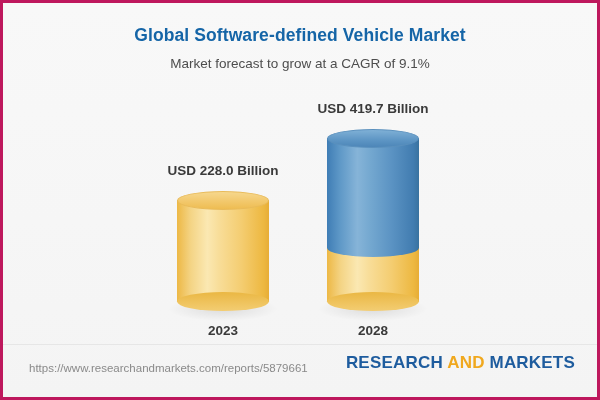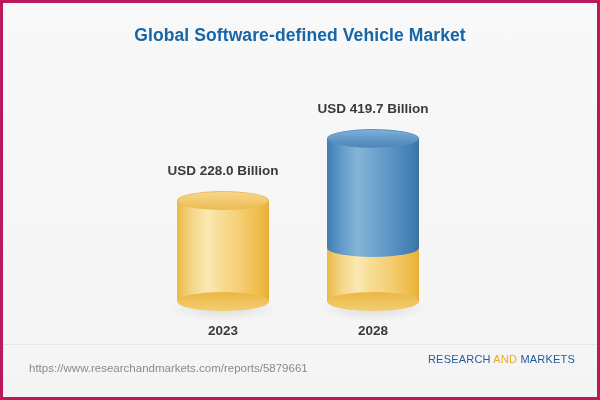--- a/index.html
+++ b/index.html
@@ -187,22 +187,22 @@
     font-size: 11.5px;
     color: #8a8a8a;
   }
   .logo {
     position: absolute;
     right: 22px;
     top: 8px;
     text-align: right;
   }
   .logo-main {
-    font-size: 11px;
-    font-weight: normal;
+    font-size: 17px;
+    font-weight: bold;
     color: #1e5c9e;
     letter-spacing: 0.2px;
     line-height: 1.15;
     margin-left: 12px;
   }
   .logo-and { color: #f0a81e; }
   .logo-tag {
     font-size: 8.2px;
     font-weight: bold;
     color: #1e5c9e;
@@ -212,20 +212,21 @@
   }
 </style>
 </head>
 <body>
 
 <div id="card">
   <div id="content">
 
     <div class="chart-title">Global Software-defined Vehicle Market</div>
 
+    <div class="chart-subtitle">Market forecast to grow at a CAGR of 9.1%</div>
 
     <div class="plot">
 
       <div class="bar-group" style="left:0; top:0; width:600px; height:262px;">
 
         <div class="value-label" style="left:115px; top:82px;">USD 228.0 Billion</div>
 
         <div class="cyl-shadow" style="left:166px; top:216px; width:108px; height:24px;"></div>
 
         <div class="cyl" style="left:174px; top:110px; width:92px; height:120px;">

